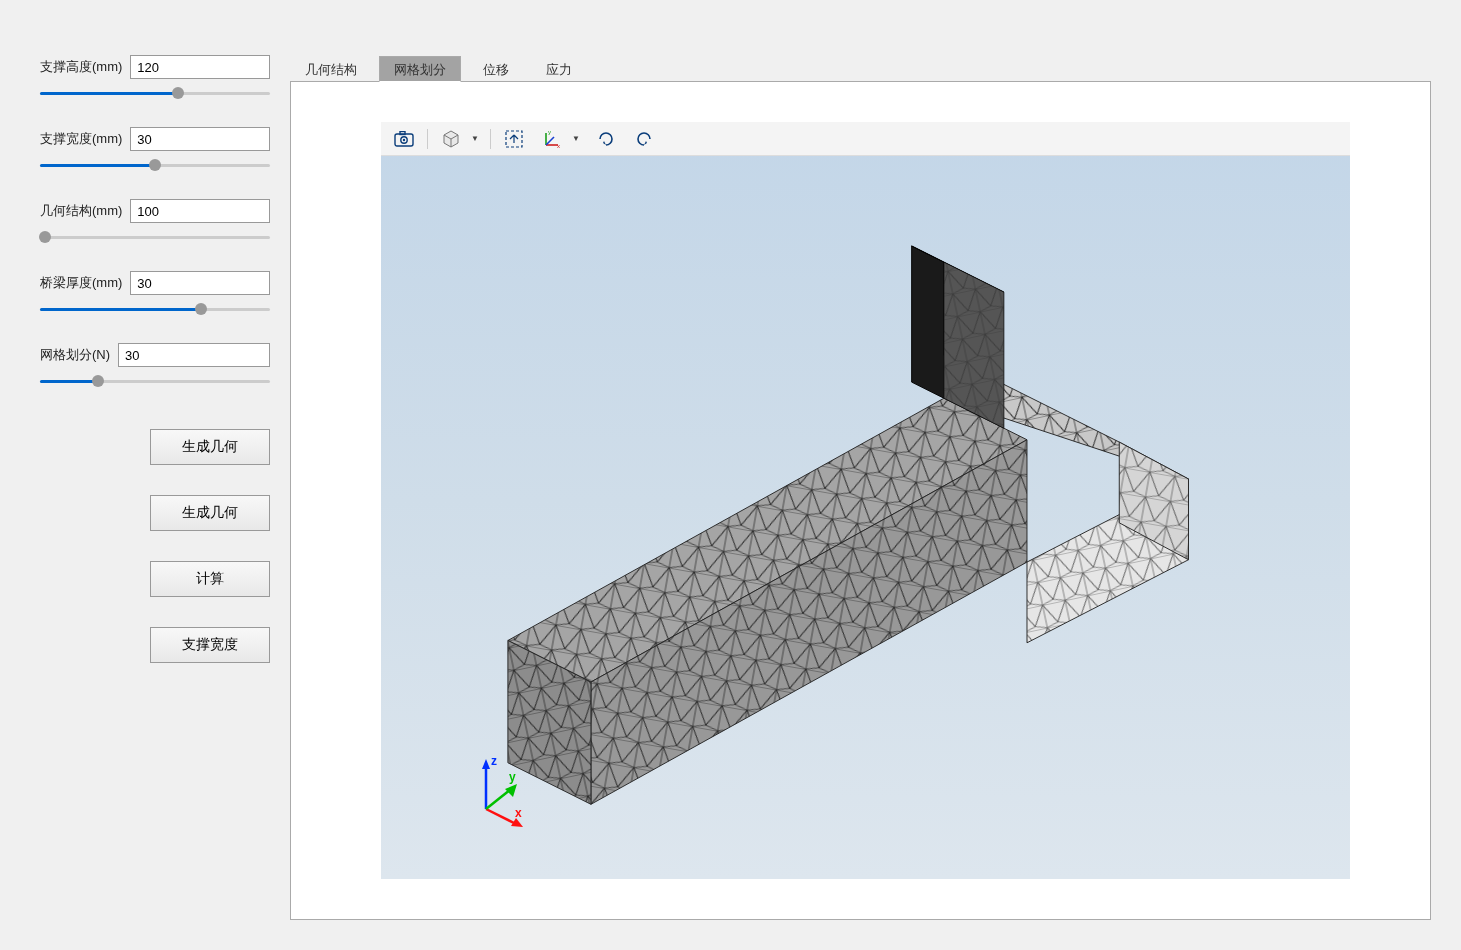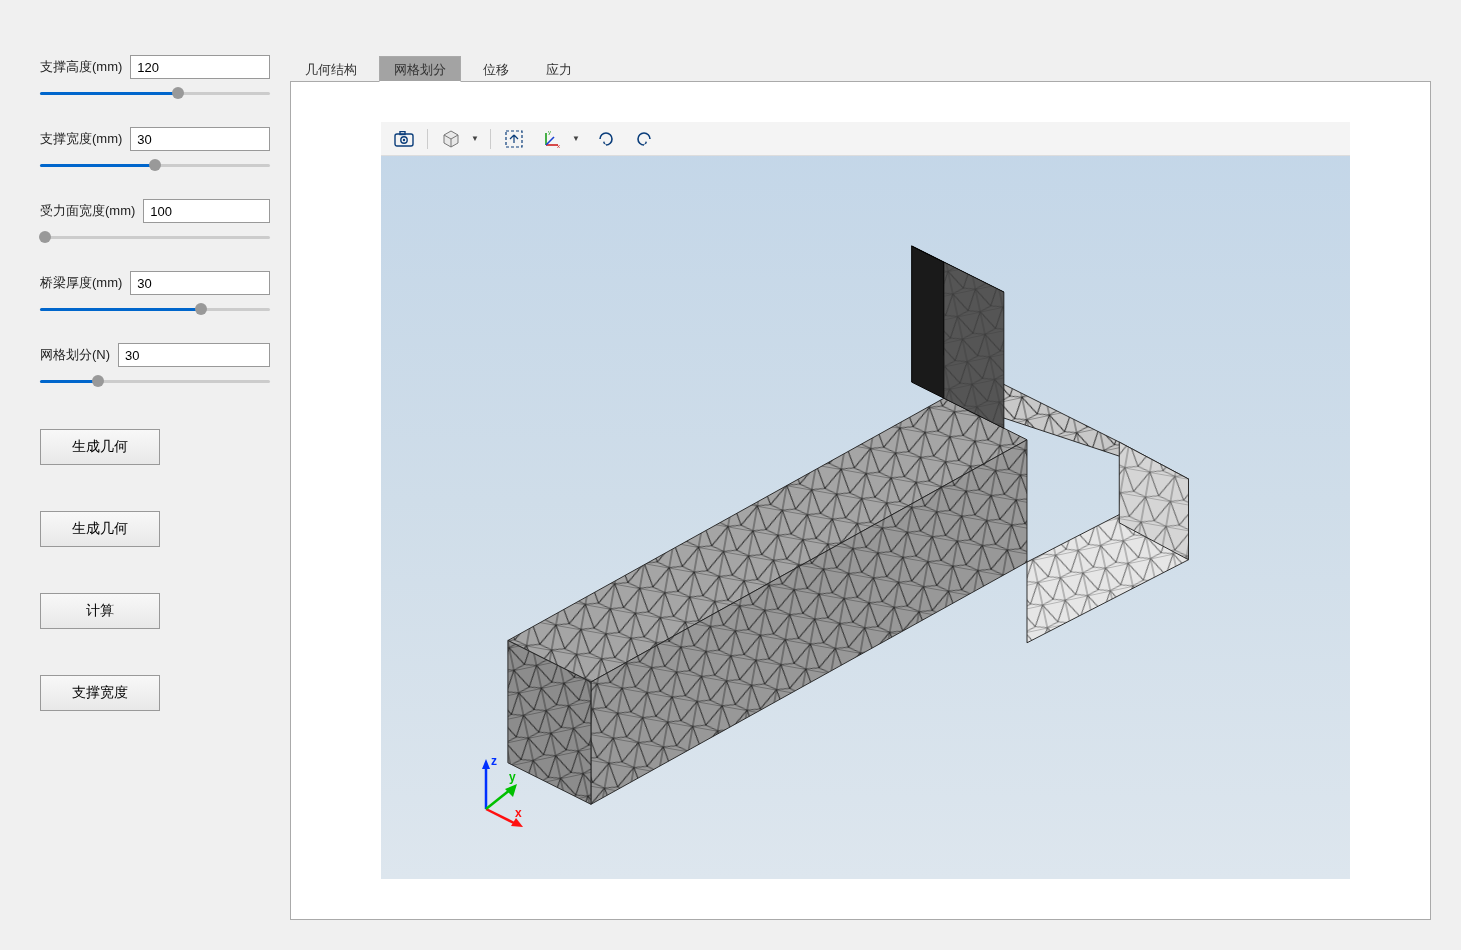--- a/index.html
+++ b/index.html
@@ -54,21 +54,21 @@
     }
     .slider-thumb {
       position: absolute;
       width: 12px; height: 12px;
       background: #999;
       border-radius: 50%;
       top: 0;
       transform: translateX(-50%);
       cursor: pointer;
     }
-    .button-group { display: flex; flex-direction: column; gap: 46px; margin-top: 10px; align-items: flex-start; }
+    .button-group { display: flex; flex-direction: column; gap: 30px; margin-top: 10px; align-items: flex-end; }
     .action-button {
       width: 120px;
       height: 36px;
       background: linear-gradient(#f8f8f8, #e8e8e8);
       border: 1px solid #999;
       font-size: 14px;
       cursor: pointer;
       font-family: inherit;
     }
     .main-area {
@@ -164,21 +164,21 @@
       <input class="param-input" value="30" style="">
     </div>
     <div class="slider-track">
       <div class="slider-rail"></div>
       <div class="slider-fill" style="width:50%"></div>
       <div class="slider-thumb" style="left:50%"></div>
     </div>
         </div>
         <div class="param-group">
     <div class="param-row">
-      <span class="param-label">受力面宽度(mm)</span>
+      <span class="param-label">几何结构(mm)</span>
       <input class="param-input" value="100" style="">
     </div>
     <div class="slider-track">
       <div class="slider-rail"></div>
       <div class="slider-fill" style="width:2%"></div>
       <div class="slider-thumb" style="left:2%"></div>
     </div>
         </div>
         <div class="param-group">
     <div class="param-row">

